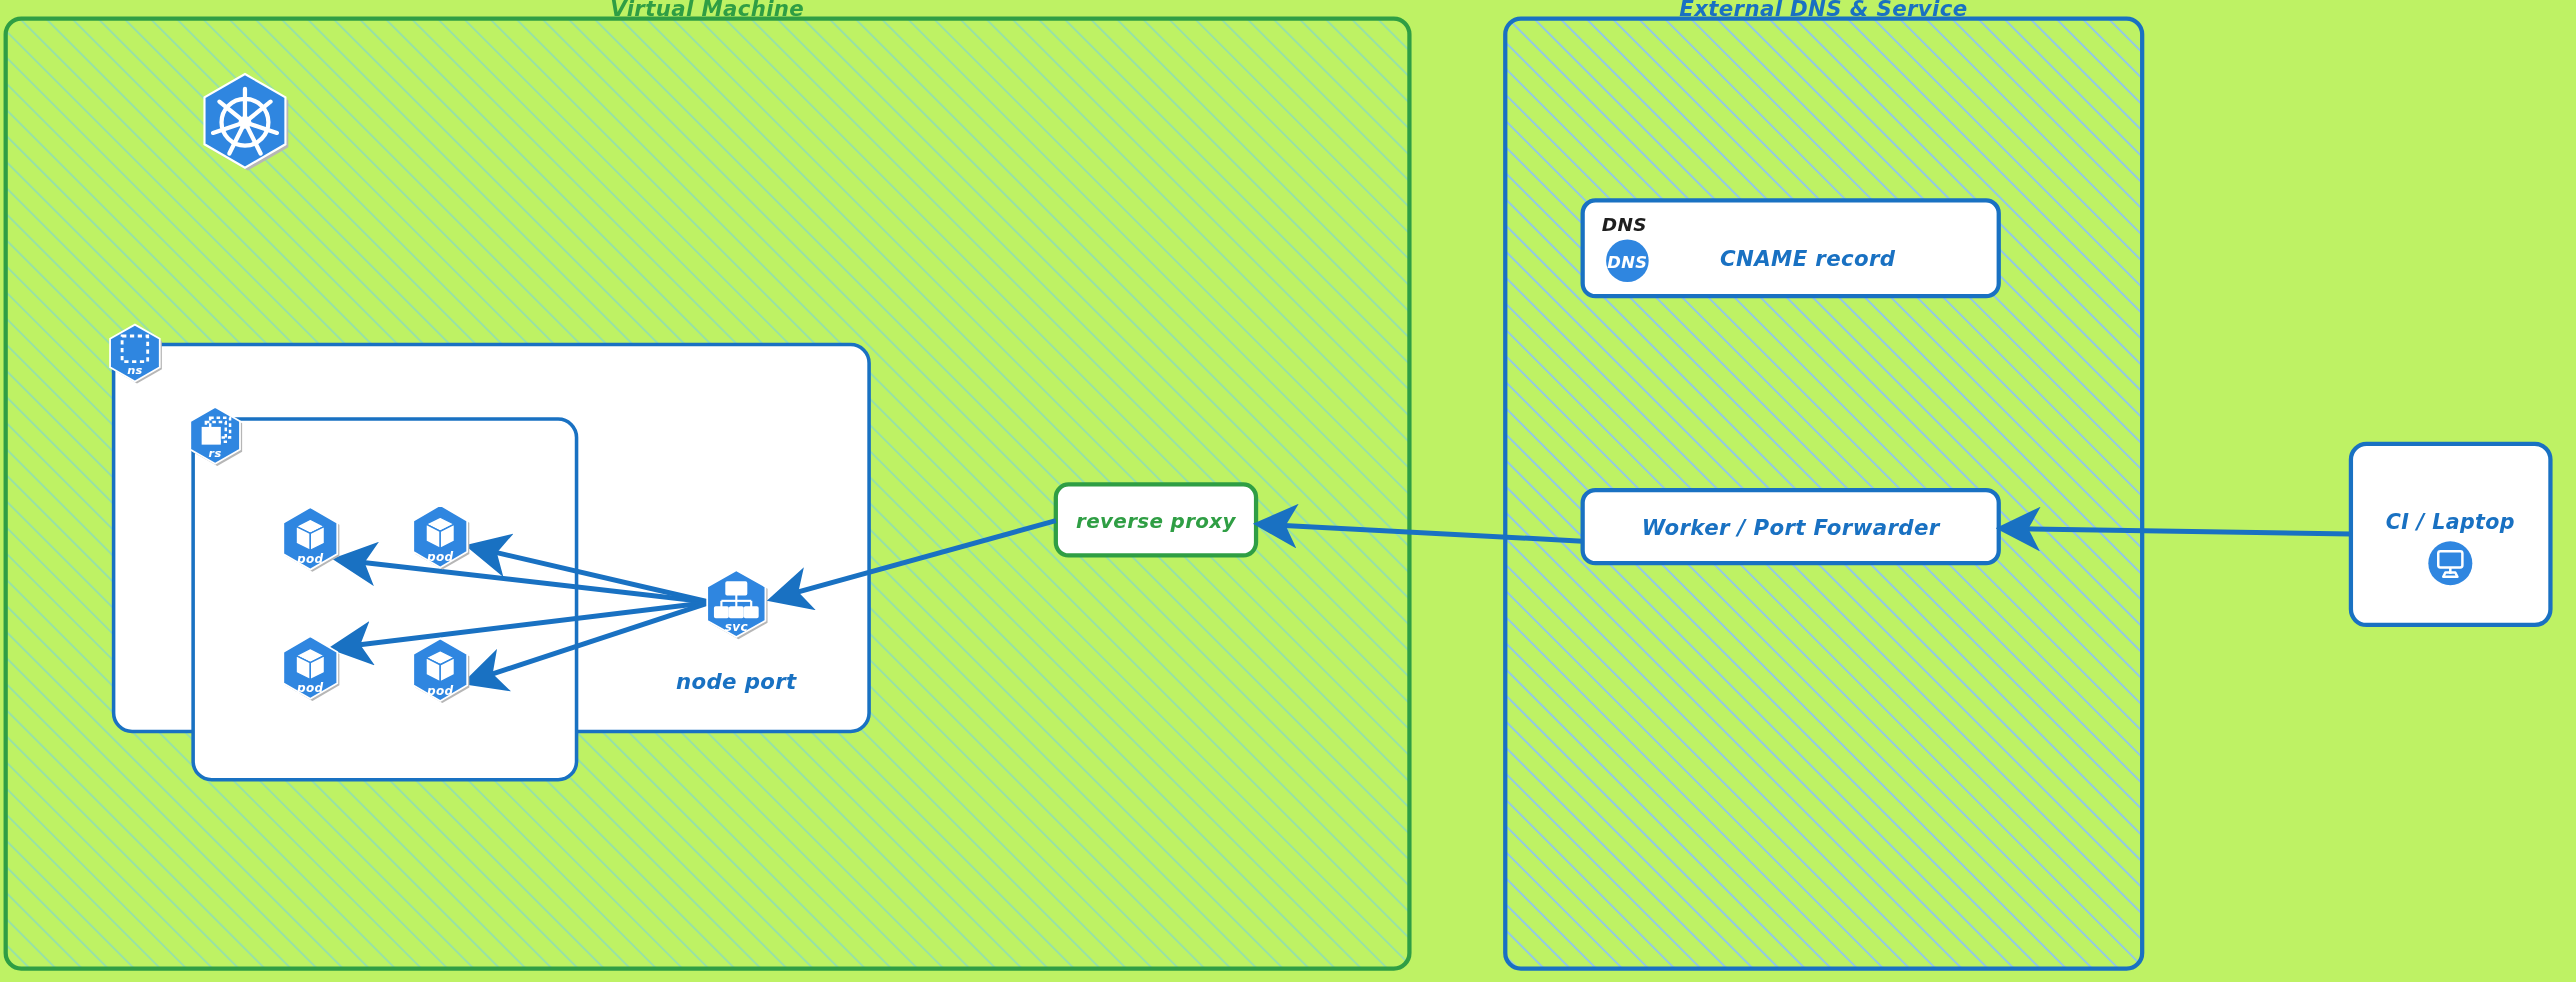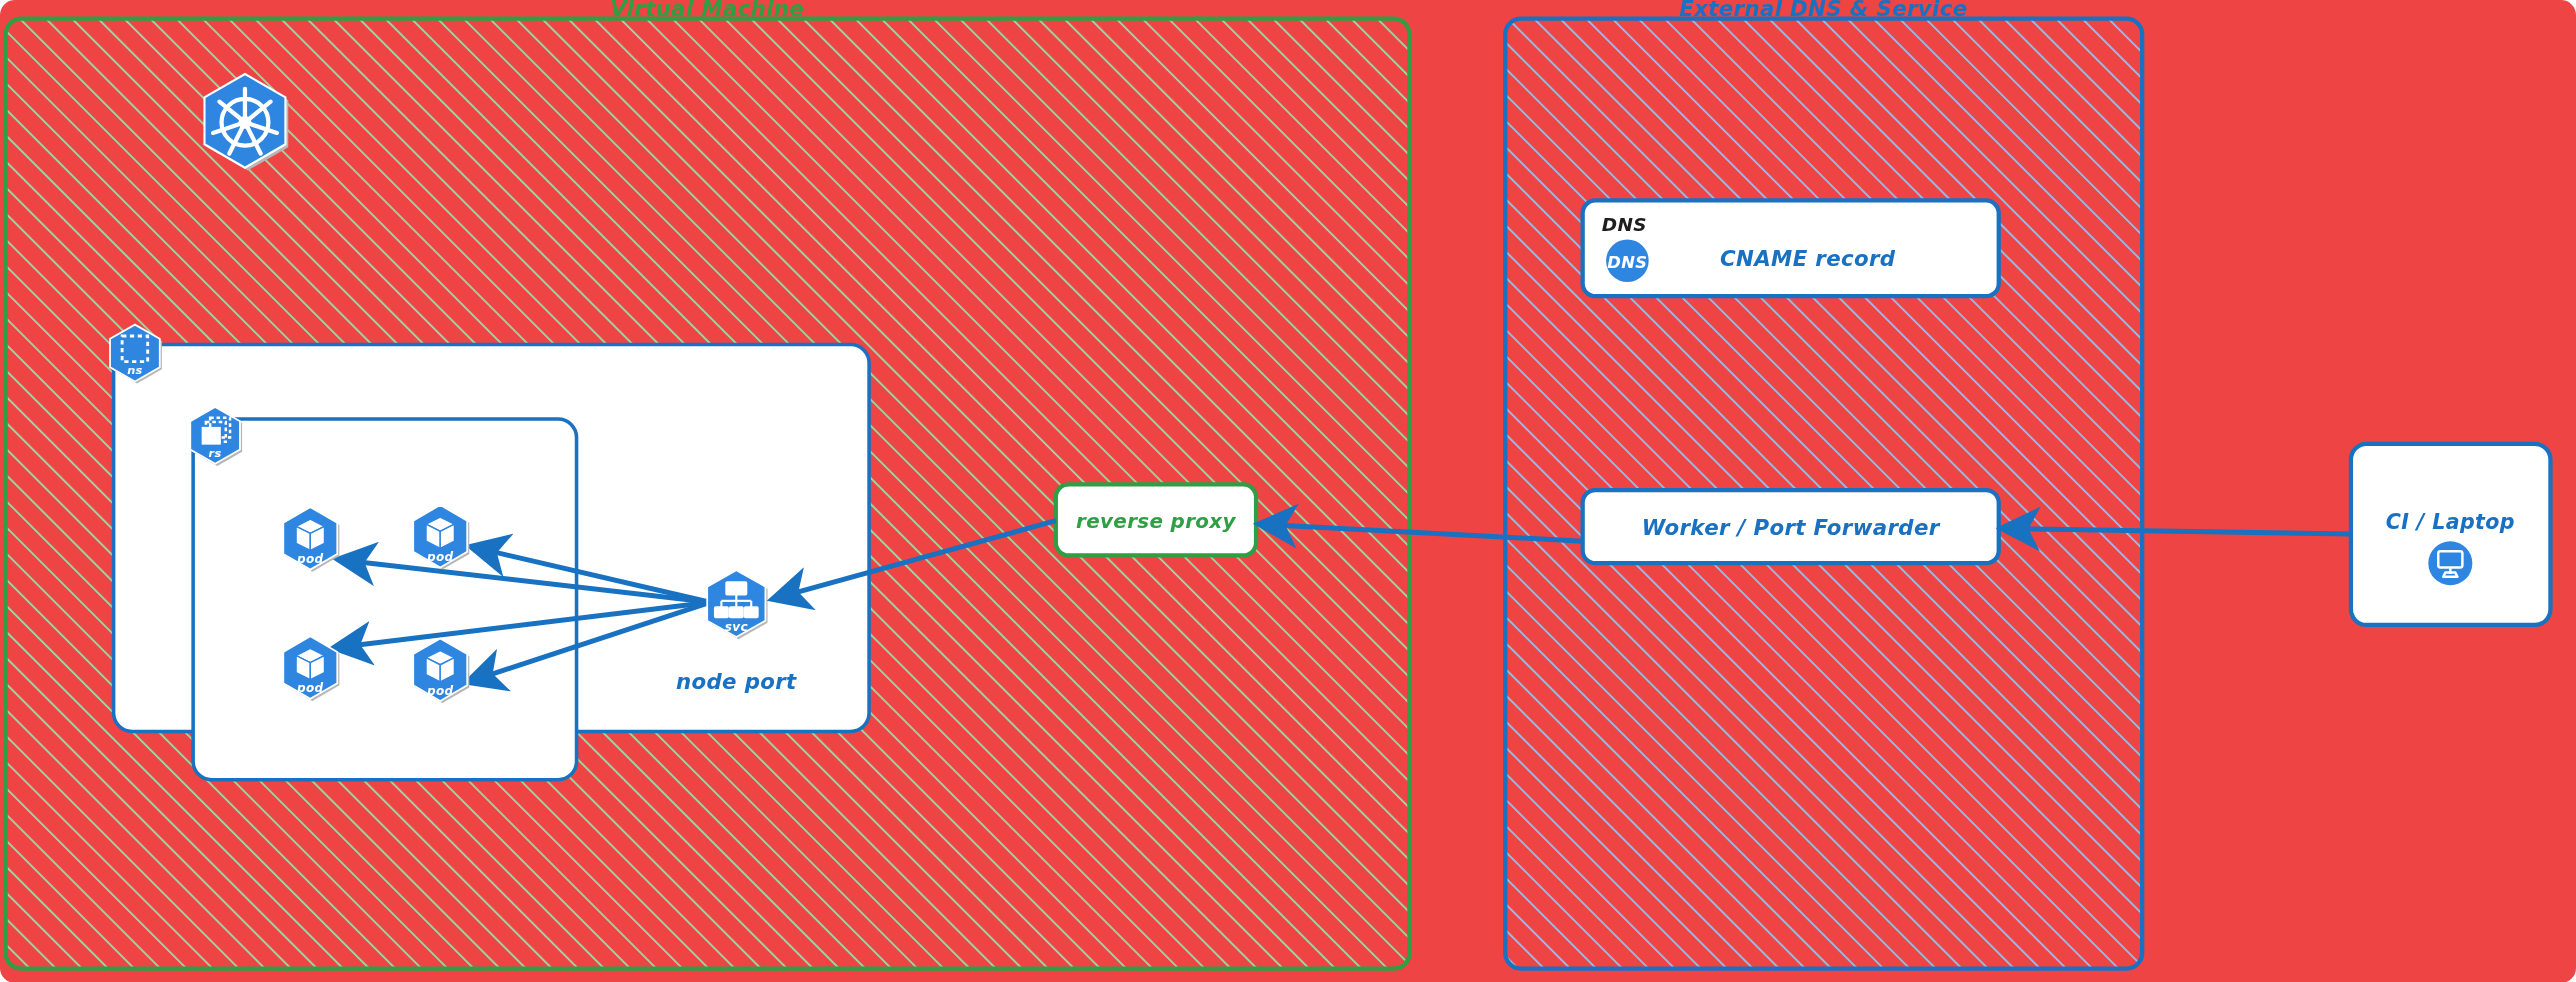--- a/index.html
+++ b/index.html
@@ -8,23 +8,22 @@
     padding: 0;
     background: #ffffff;
   }
   body {
     font-family: "DejaVu Sans", sans-serif;
   }
   #stage {
     position: relative;
     width: 2576px;
     height: 983px;
-    background: #ef4444;
+    background: #bef264;
     overflow: hidden;
-    border-radius: 15px;
   }
   #canvas {
     position: absolute;
     inset: 0;
     width: 2576px;
     height: 983px;
   }
   .hand {
     font-family: "DejaVu Sans", sans-serif;
     font-style: italic;

